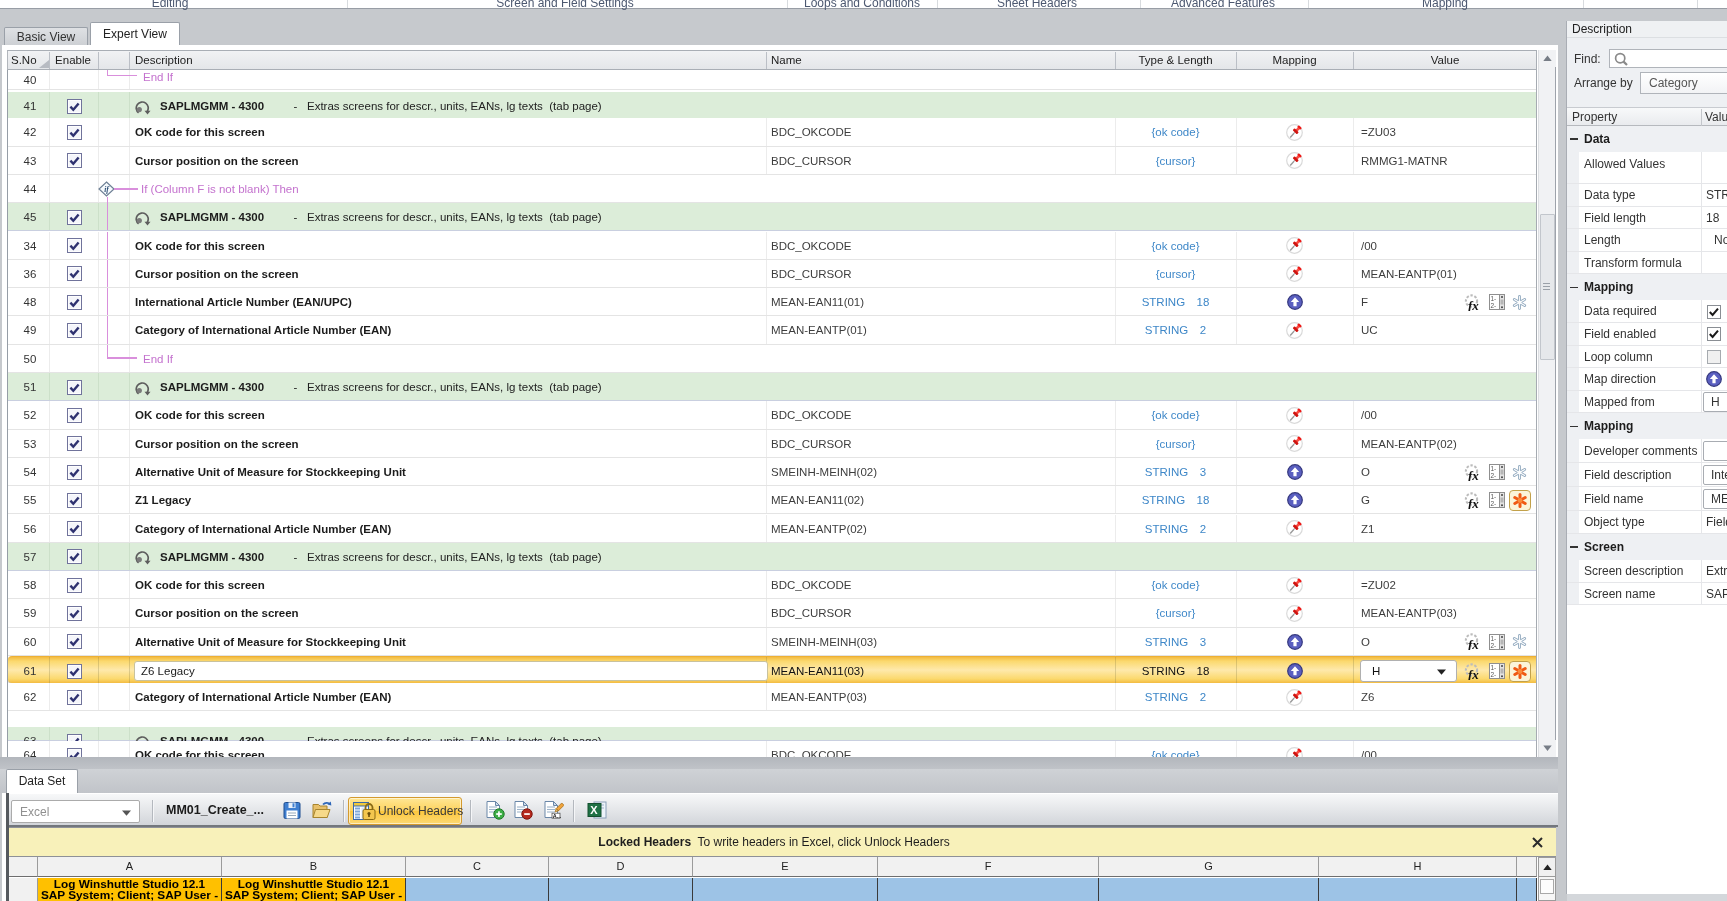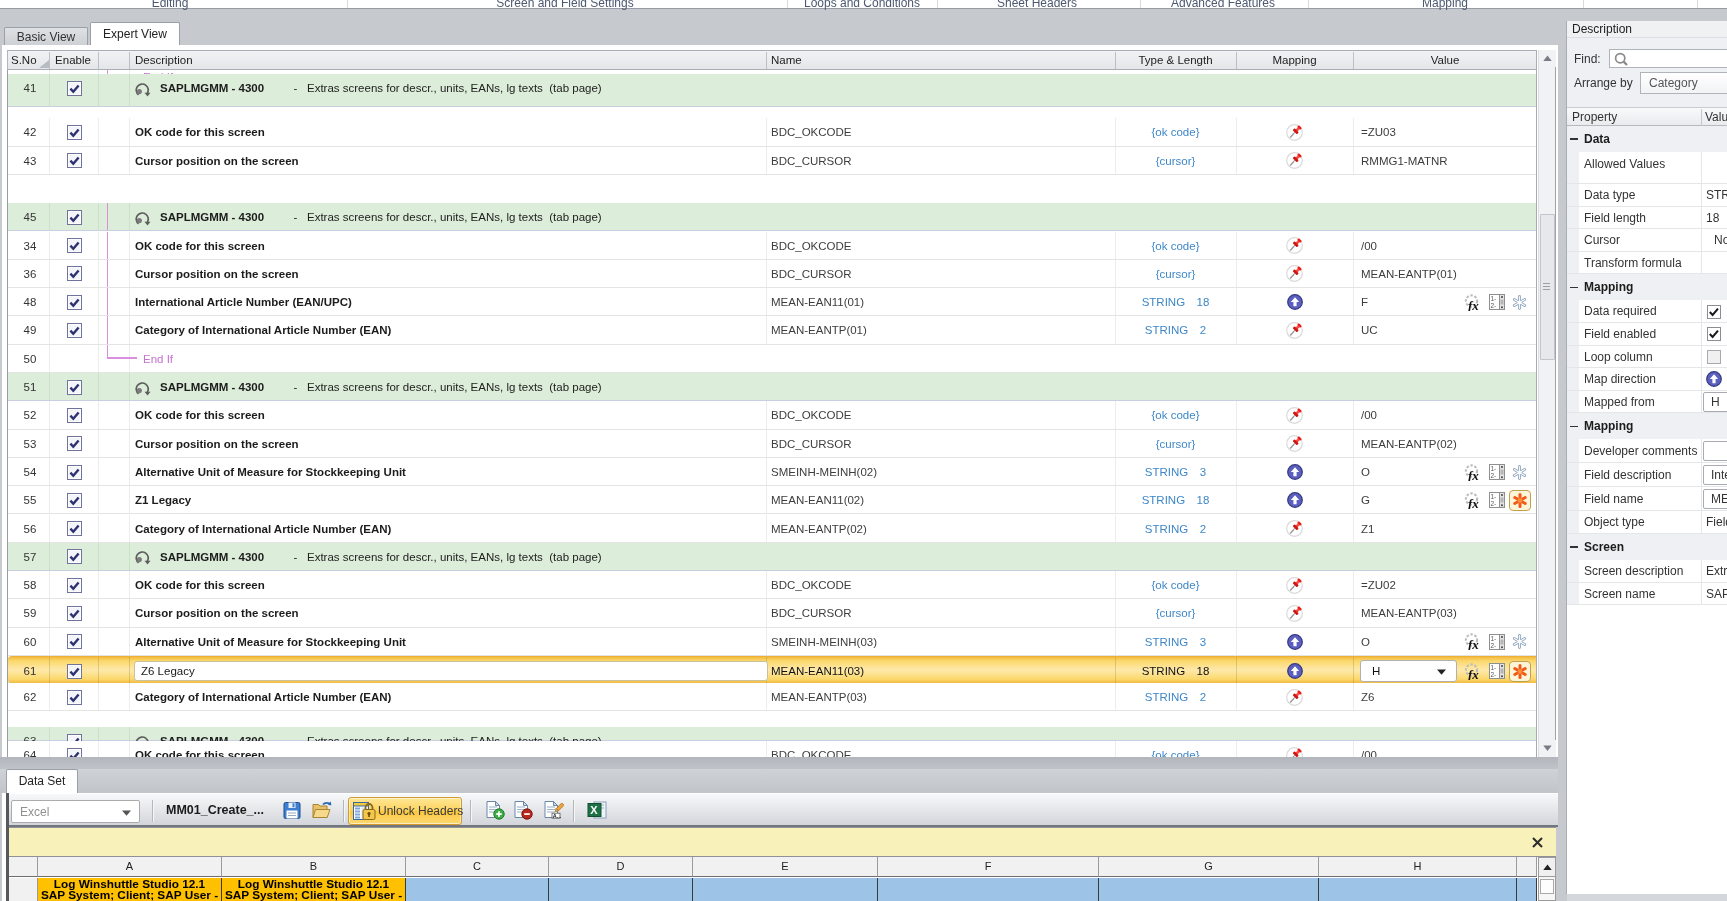--- a/index.html
+++ b/index.html
@@ -124,21 +124,21 @@
 <div class="a" id="gridbody">
 <div class="row" style="top:0.0px;height:20.0px">
 <div class="sno" style="line-height:20px">40</div>
 <div class="sep" style="left:40.5px"></div>
 <div class="sep" style="left:90px"></div>
 <div class="sep" style="left:121.3px"></div>
 <div class="pkl" style="left:98.5px;top:0;width:1.6px;height:6.4px"></div>
 <div class="pkl" style="left:98.5px;top:4.8px;width:30px;height:1.6px"></div>
 <div class="pink" style="left:135px;top:0;line-height:15px">End If</div>
 </div>
-<div class="row green" style="top:4px;height:33px">
+<div class="row green" style="top:22px;height:33px">
 <div class="sno" style="line-height:28px">41</div>
 <div class="sep" style="left:40.5px"></div>
 <div class="sep" style="left:90px"></div>
 <div class="sep" style="left:121.3px"></div>
 <div class="cb" style="top:6.7px">
         <svg width="15" height="15" viewBox="0 0 15 15">
           <rect x="0.5" y="0.5" width="14" height="14" fill="#fdfdfe" stroke="#70739b"></rect>
           <rect x="2" y="2" width="11" height="11" fill="#f4f5fa"></rect>
           <path d="M3.4 7.6 L6.3 10.7 L11.6 4.4" fill="none" stroke="#2e3170" stroke-width="2.4"></path>
         </svg>
@@ -212,20 +212,35 @@
           <line x1="4.2" y1="13.4" x2="7.8" y2="9.6" stroke="#9a9a9a" stroke-width="1.4"></line>
           <g transform="rotate(45 10 7)">
             <rect x="7.8" y="0.8" width="4.4" height="2.6" rx="0.9" fill="#ef1815"></rect>
             <rect x="8.7" y="2.9" width="2.6" height="3.4" fill="#fb4a40"></rect>
             <rect x="7" y="6" width="6" height="2.8" rx="0.9" fill="#d01410"></rect>
             <rect x="9.6" y="8.8" width="0.9" height="1.8" fill="#8a8a8a"></rect>
           </g>
         </svg>
       </div>
 <div class="val" style="line-height:28px">RMMG1-MATNR</div>
+</div>
+<div class="row" style="top:104.9px;height:28.3px">
+<div class="sno" style="line-height:28px">44</div>
+<div class="sep" style="left:40.5px"></div>
+<div class="sep" style="left:90px"></div>
+<div class="sep" style="left:121.3px"></div>
+<div class="a" style="left:89.5px;top:6.2px">
+        <svg width="17" height="16" viewBox="0 0 17 16">
+          <polygon points="8.5,1 16,8 8.5,15 1,8" fill="#f6fafd" stroke="#6e8095" stroke-width="1.2"></polygon>
+          <text x="8.5" y="10.6" font-size="7.5" font-style="italic" font-weight="bold" fill="#2d4e74" text-anchor="middle" font-family="Liberation Serif,serif">if</text>
+        </svg>
+      </div>
+<div class="pkl" style="left:106px;top:13.3px;width:23.5px;height:1.6px"></div>
+<div class="pkl" style="left:98.5px;top:22.1px;width:1.6px;height:6.2px"></div>
+<div class="pink" style="left:133px;top:0;line-height:28px">If (Column F is not blank) Then</div>
 </div>
 <div class="row green" style="top:133.2px;height:28.3px">
 <div class="sno" style="line-height:28px">45</div>
 <div class="sep" style="left:40.5px"></div>
 <div class="sep" style="left:90px"></div>
 <div class="sep" style="left:121.3px"></div>
 <div class="cb" style="top:6.7px">
         <svg width="15" height="15" viewBox="0 0 15 15">
           <rect x="0.5" y="0.5" width="14" height="14" fill="#fdfdfe" stroke="#70739b"></rect>
           <rect x="2" y="2" width="11" height="11" fill="#f4f5fa"></rect>
@@ -986,21 +1001,21 @@
 </div>
 <div class="prow" style="top:185.6px;height:22.6px">
 <div class="gut"></div>
       <div class="pvline"></div>
 <div class="pl" style="line-height:23px">Field length</div>
 <div class="pv" style="line-height:23px">18</div>
 </div>
 <div class="prow" style="top:208.2px;height:22.6px">
 <div class="gut"></div>
       <div class="pvline"></div>
-<div class="pl" style="line-height:23px">Cursor</div>
+<div class="pl" style="line-height:23px">Length</div>
 <div class="pv" style="left:147px;line-height:23px">No</div>
 </div>
 <div class="prow" style="top:230.8px;height:22.6px">
 <div class="gut"></div>
       <div class="pvline"></div>
 <div class="pl" style="line-height:23px">Transform formula</div>
 </div>
 <div class="prow grp" style="top:253.4px;height:26.0px">
 <div class="minus" style="top:12.2px"></div>
 <div class="pl b" style="line-height:26px">Mapping</div>
@@ -1191,20 +1206,21 @@
       <svg width="20" height="19" viewBox="0 0 20 19">
         <rect x="7" y="1" width="12" height="16" fill="#eef3fa" stroke="#8aa0b8"></rect>
         <line x1="9" y1="4" x2="17" y2="4" stroke="#9eb4ca"></line>
         <line x1="9" y1="7" x2="17" y2="7" stroke="#9eb4ca"></line>
         <rect x="1" y="2.5" width="13" height="13" fill="#1e7145" stroke="#14502f"></rect>
         <text x="3.2" y="13" font-size="11" font-weight="bold" fill="#fff" font-family="Liberation Sans,sans-serif">X</text>
       </svg>
     </div>
 </div>
 <div class="a" id="ybar">
+<div class="txt"><b>Locked Headers</b>&nbsp; To write headers in Excel, click Unlock Headers</div>
 <svg class="a" style="left:1531px;top:8px" width="13" height="13" viewBox="0 0 13 13">
       <path d="M2 2 L11 11 M11 2 L2 11" stroke="#2b2b2b" stroke-width="2"></path>
     </svg>
 </div>
 <div class="a" id="sheet">
 <div class="dl"></div>
 <div class="shc" style="left:9px;width:29px"></div>
 <div class="shc" style="left:38px;width:184px">A</div>
 <div class="shc" style="left:222px;width:184px">B</div>
 <div class="shc" style="left:406px;width:143px">C</div>

